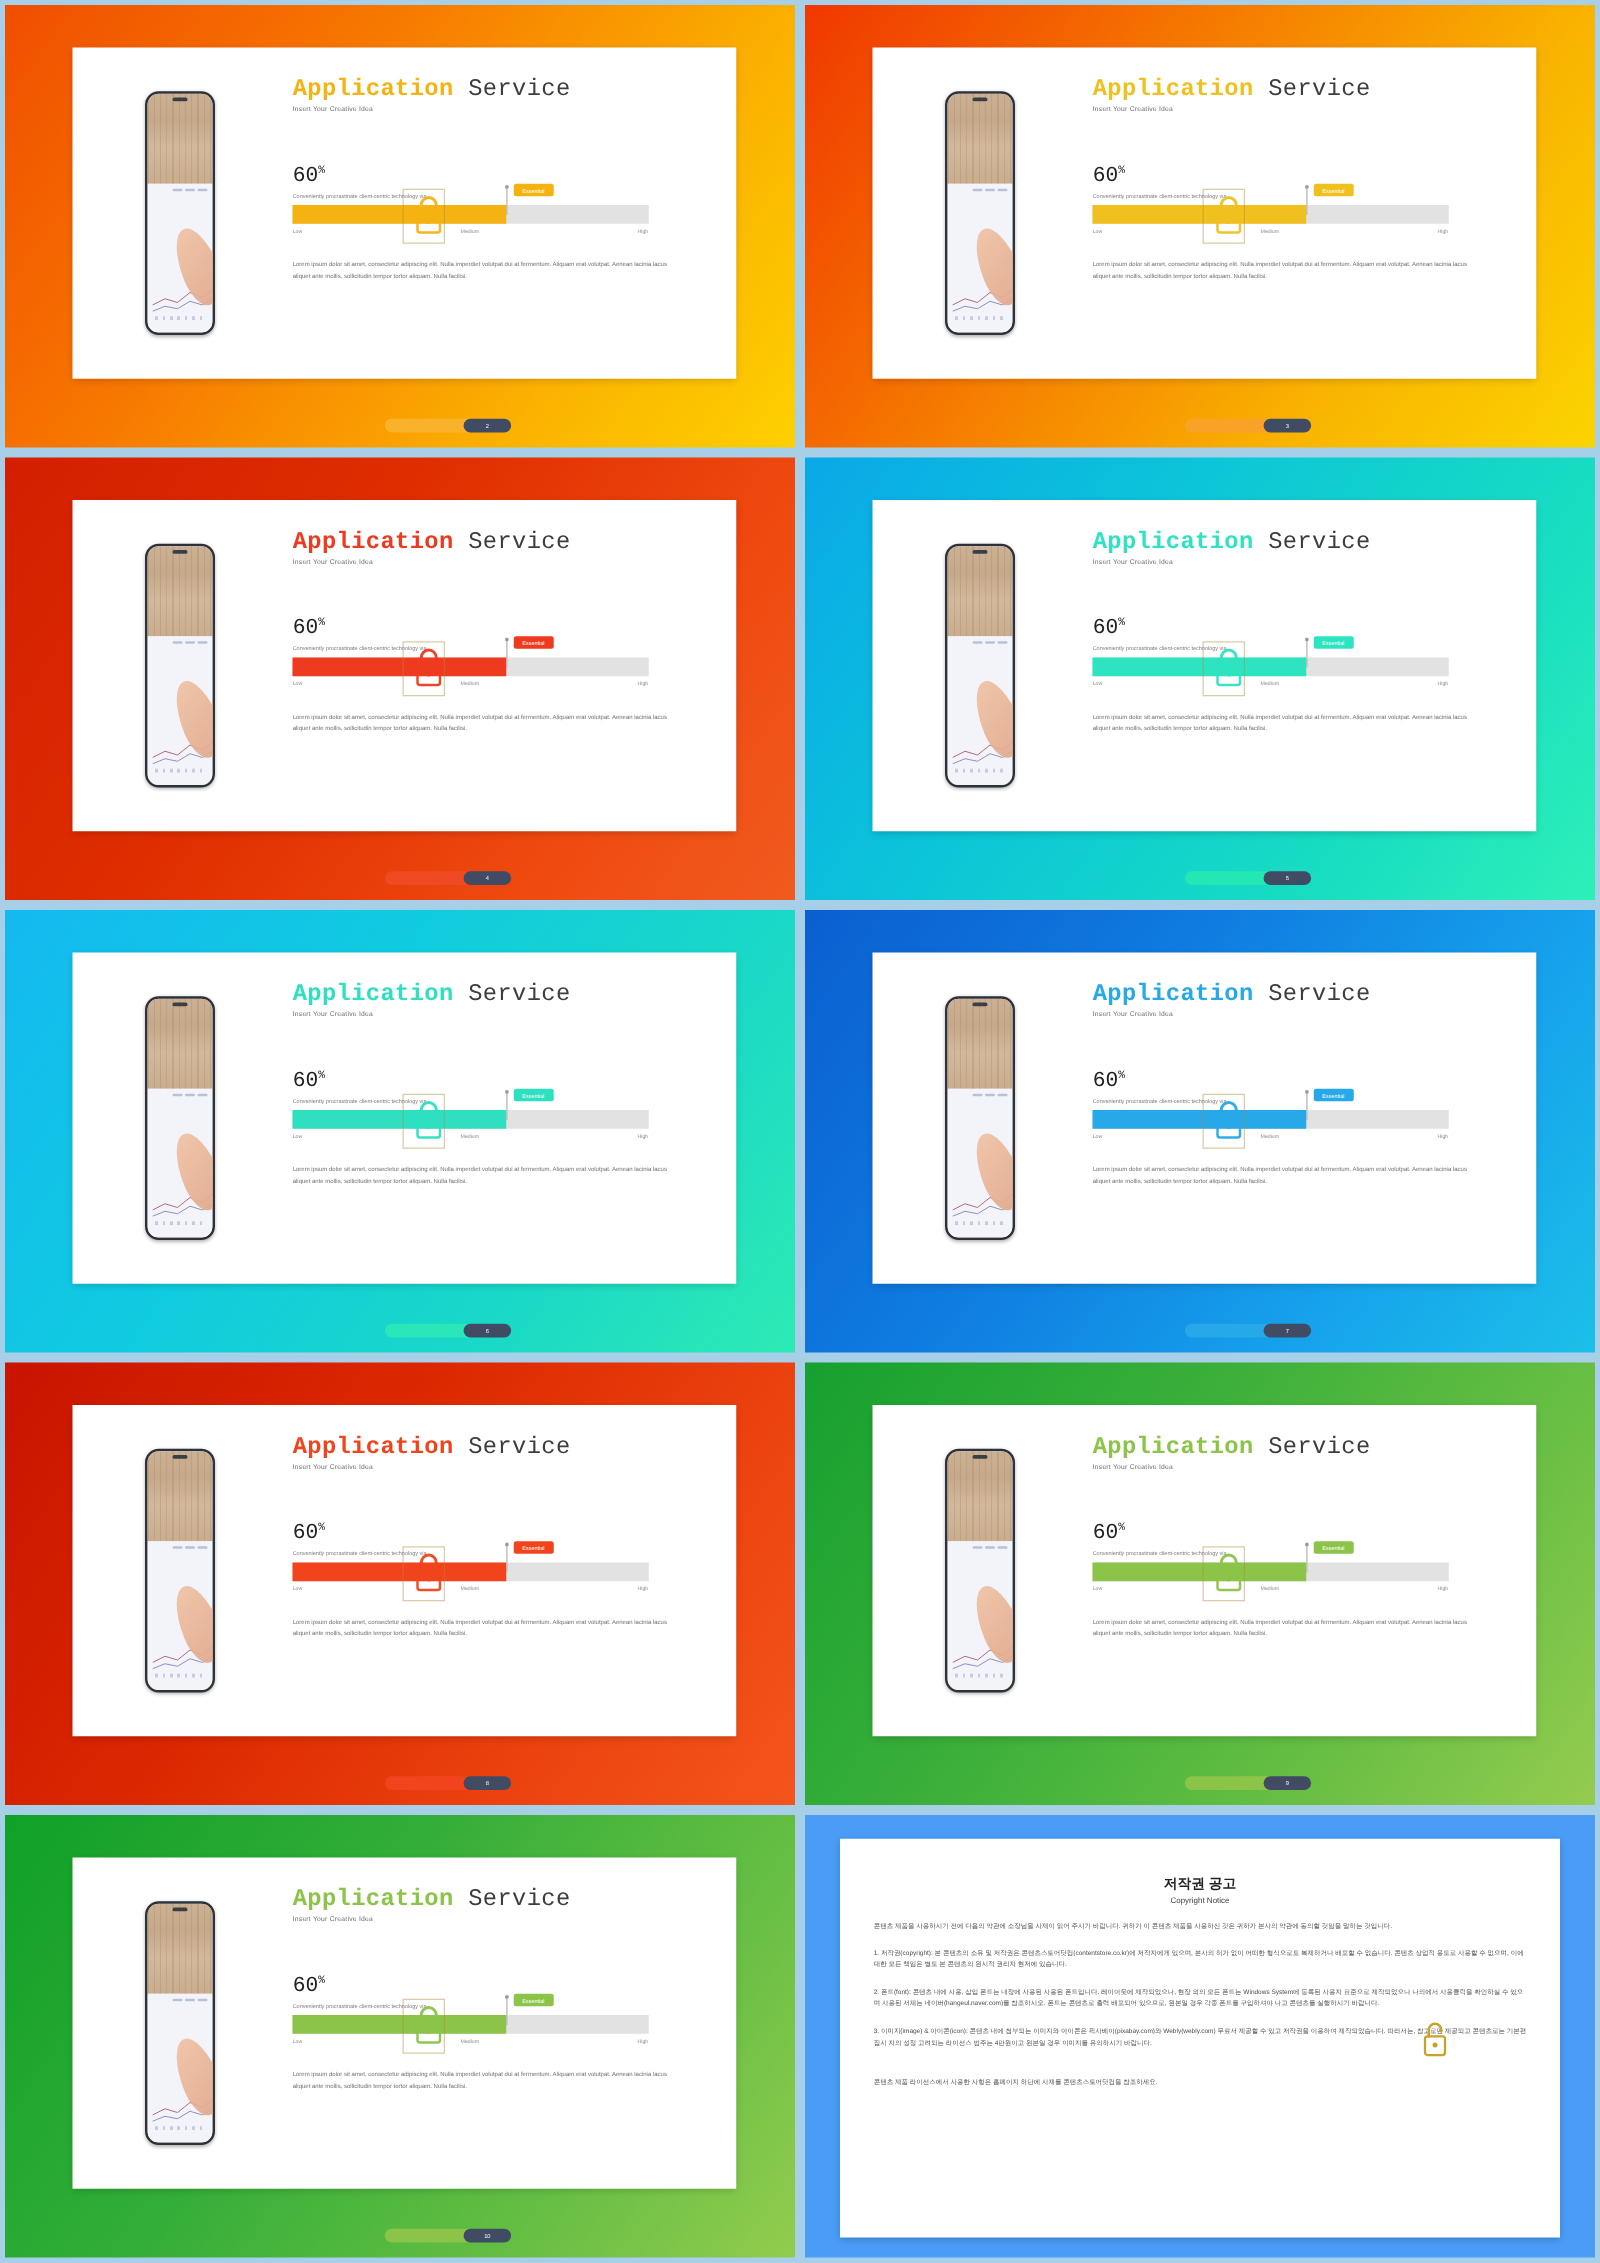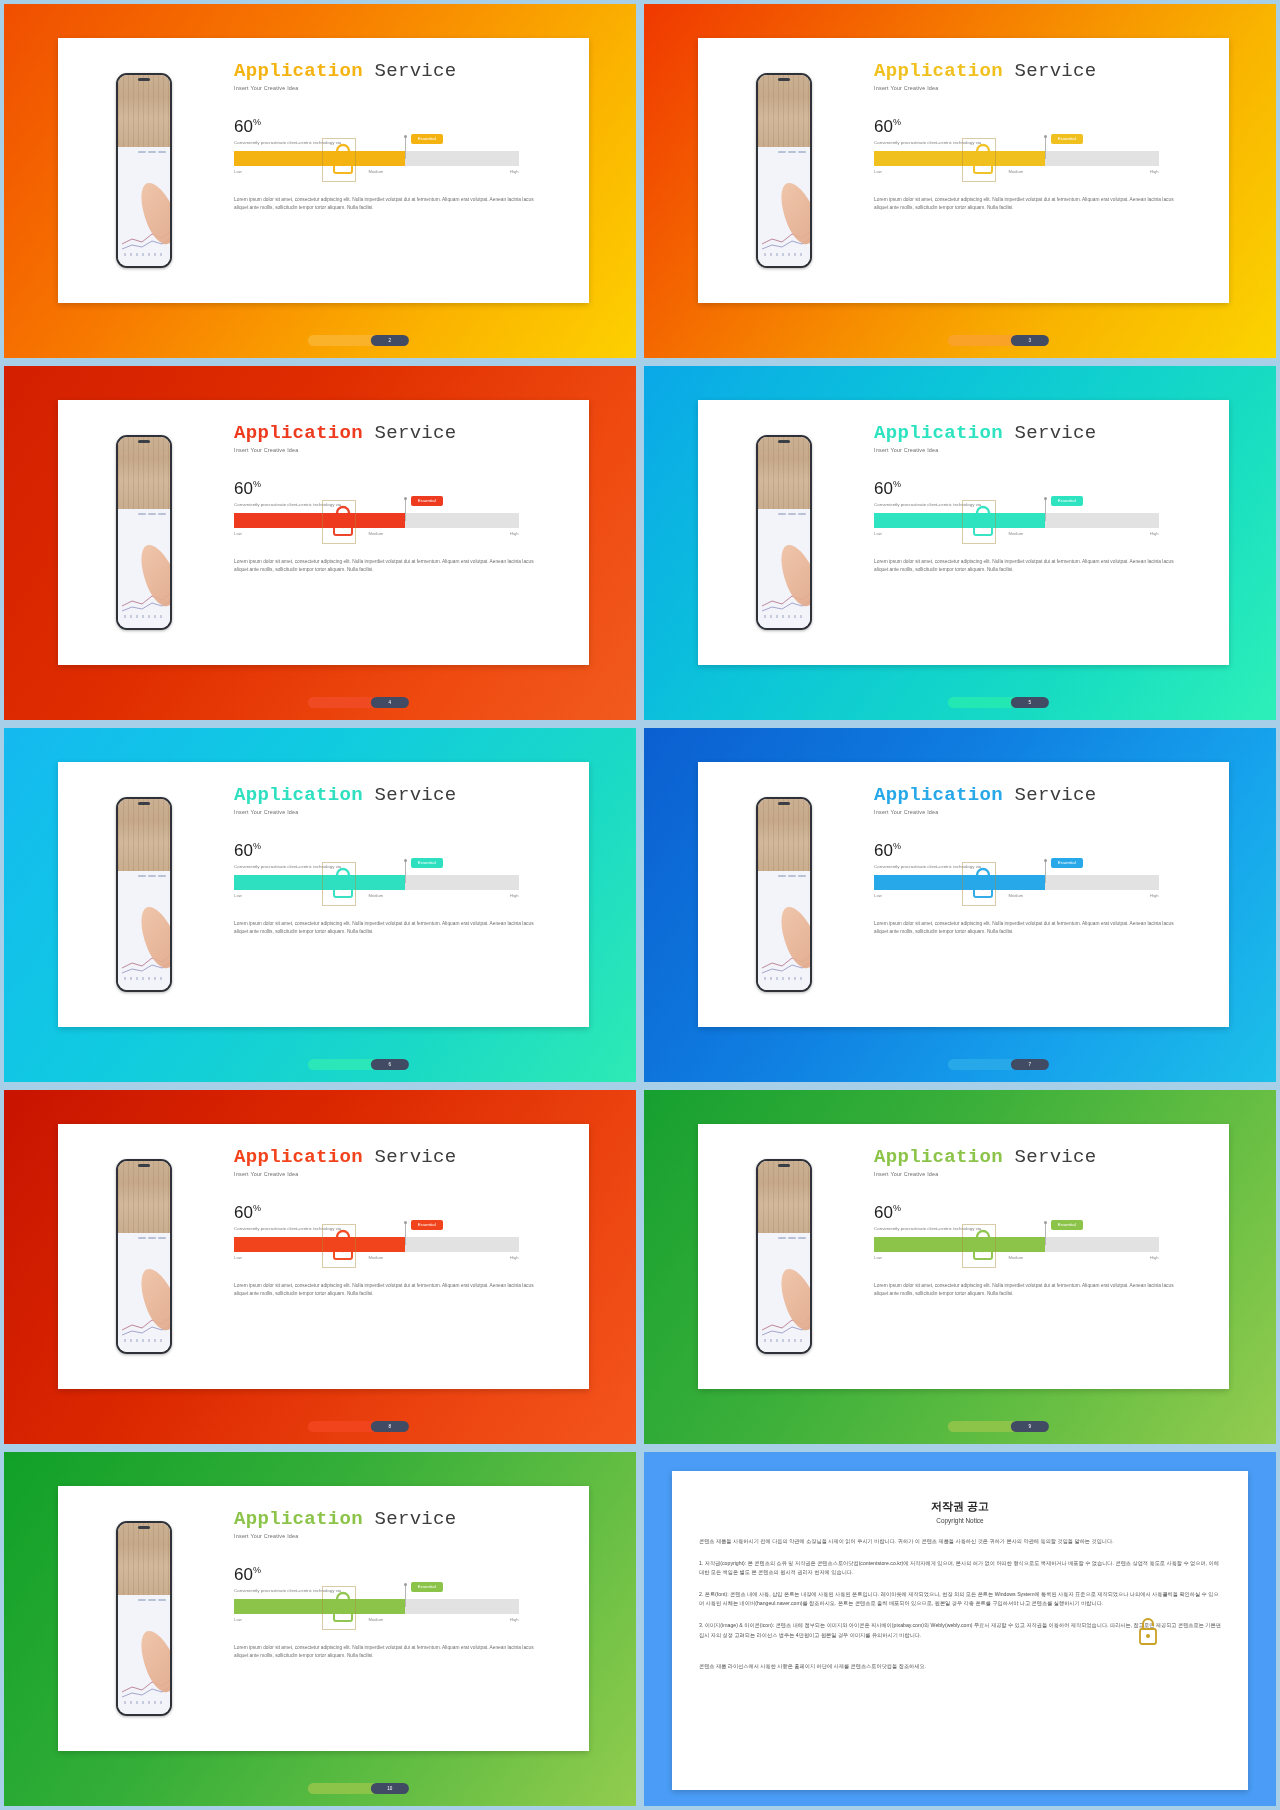--- a/index.html
+++ b/index.html
@@ -76,22 +76,22 @@
   .legend-mini span{width:8px;height:2px;background:#b9c1d6;border-radius:1px;}
 
   
   .content { flex:1; padding-left: 4%; padding-top: 2%; }
   .title { font-family:"Liberation Mono", monospace; font-size:19px; letter-spacing:.3px;
     white-space:nowrap; line-height:1.1; }
   .title .t1 { font-weight:700; }
   .title .t2 { color:#3d3d3d; font-weight:400; }
   .subtitle { font-size:5.4px; color:#6c6c6c; margin-top:3px; letter-spacing:.2px; }
 
-  .pct { font-family:Liberation Sans, sans-serif; font-size:17px; color:#222;
-    margin-top:26px; font-weight:400; }
+  .pct { font-family:Liberation Mono, monospace; font-size:17px; color:#222;
+    margin-top:40px; font-weight:400; }
   .pct sup { font-size:9px; vertical-align: super; }
 
   .smalltxt { font-size:4.4px; color:#7e7e7e; line-height:1.45; margin-top:3px; width:62%; }
 
   .barwrap { position:relative; margin-top:4px; width:84%; }
   .bartrack { height:15px; background:#e2e2e2; width:100%; position:relative; }
   .barfill { position:absolute; left:0; top:0; bottom:0; width:60%; }
   .marker { position:absolute; left:60%; bottom:15px; width:1px; height:22px; background:#b6b6b6; }
   .marker::before{content:"";position:absolute;top:-2px;left:-1.2px;width:3px;height:3px;
     border-radius:50%;background:#9b9b9b;}

